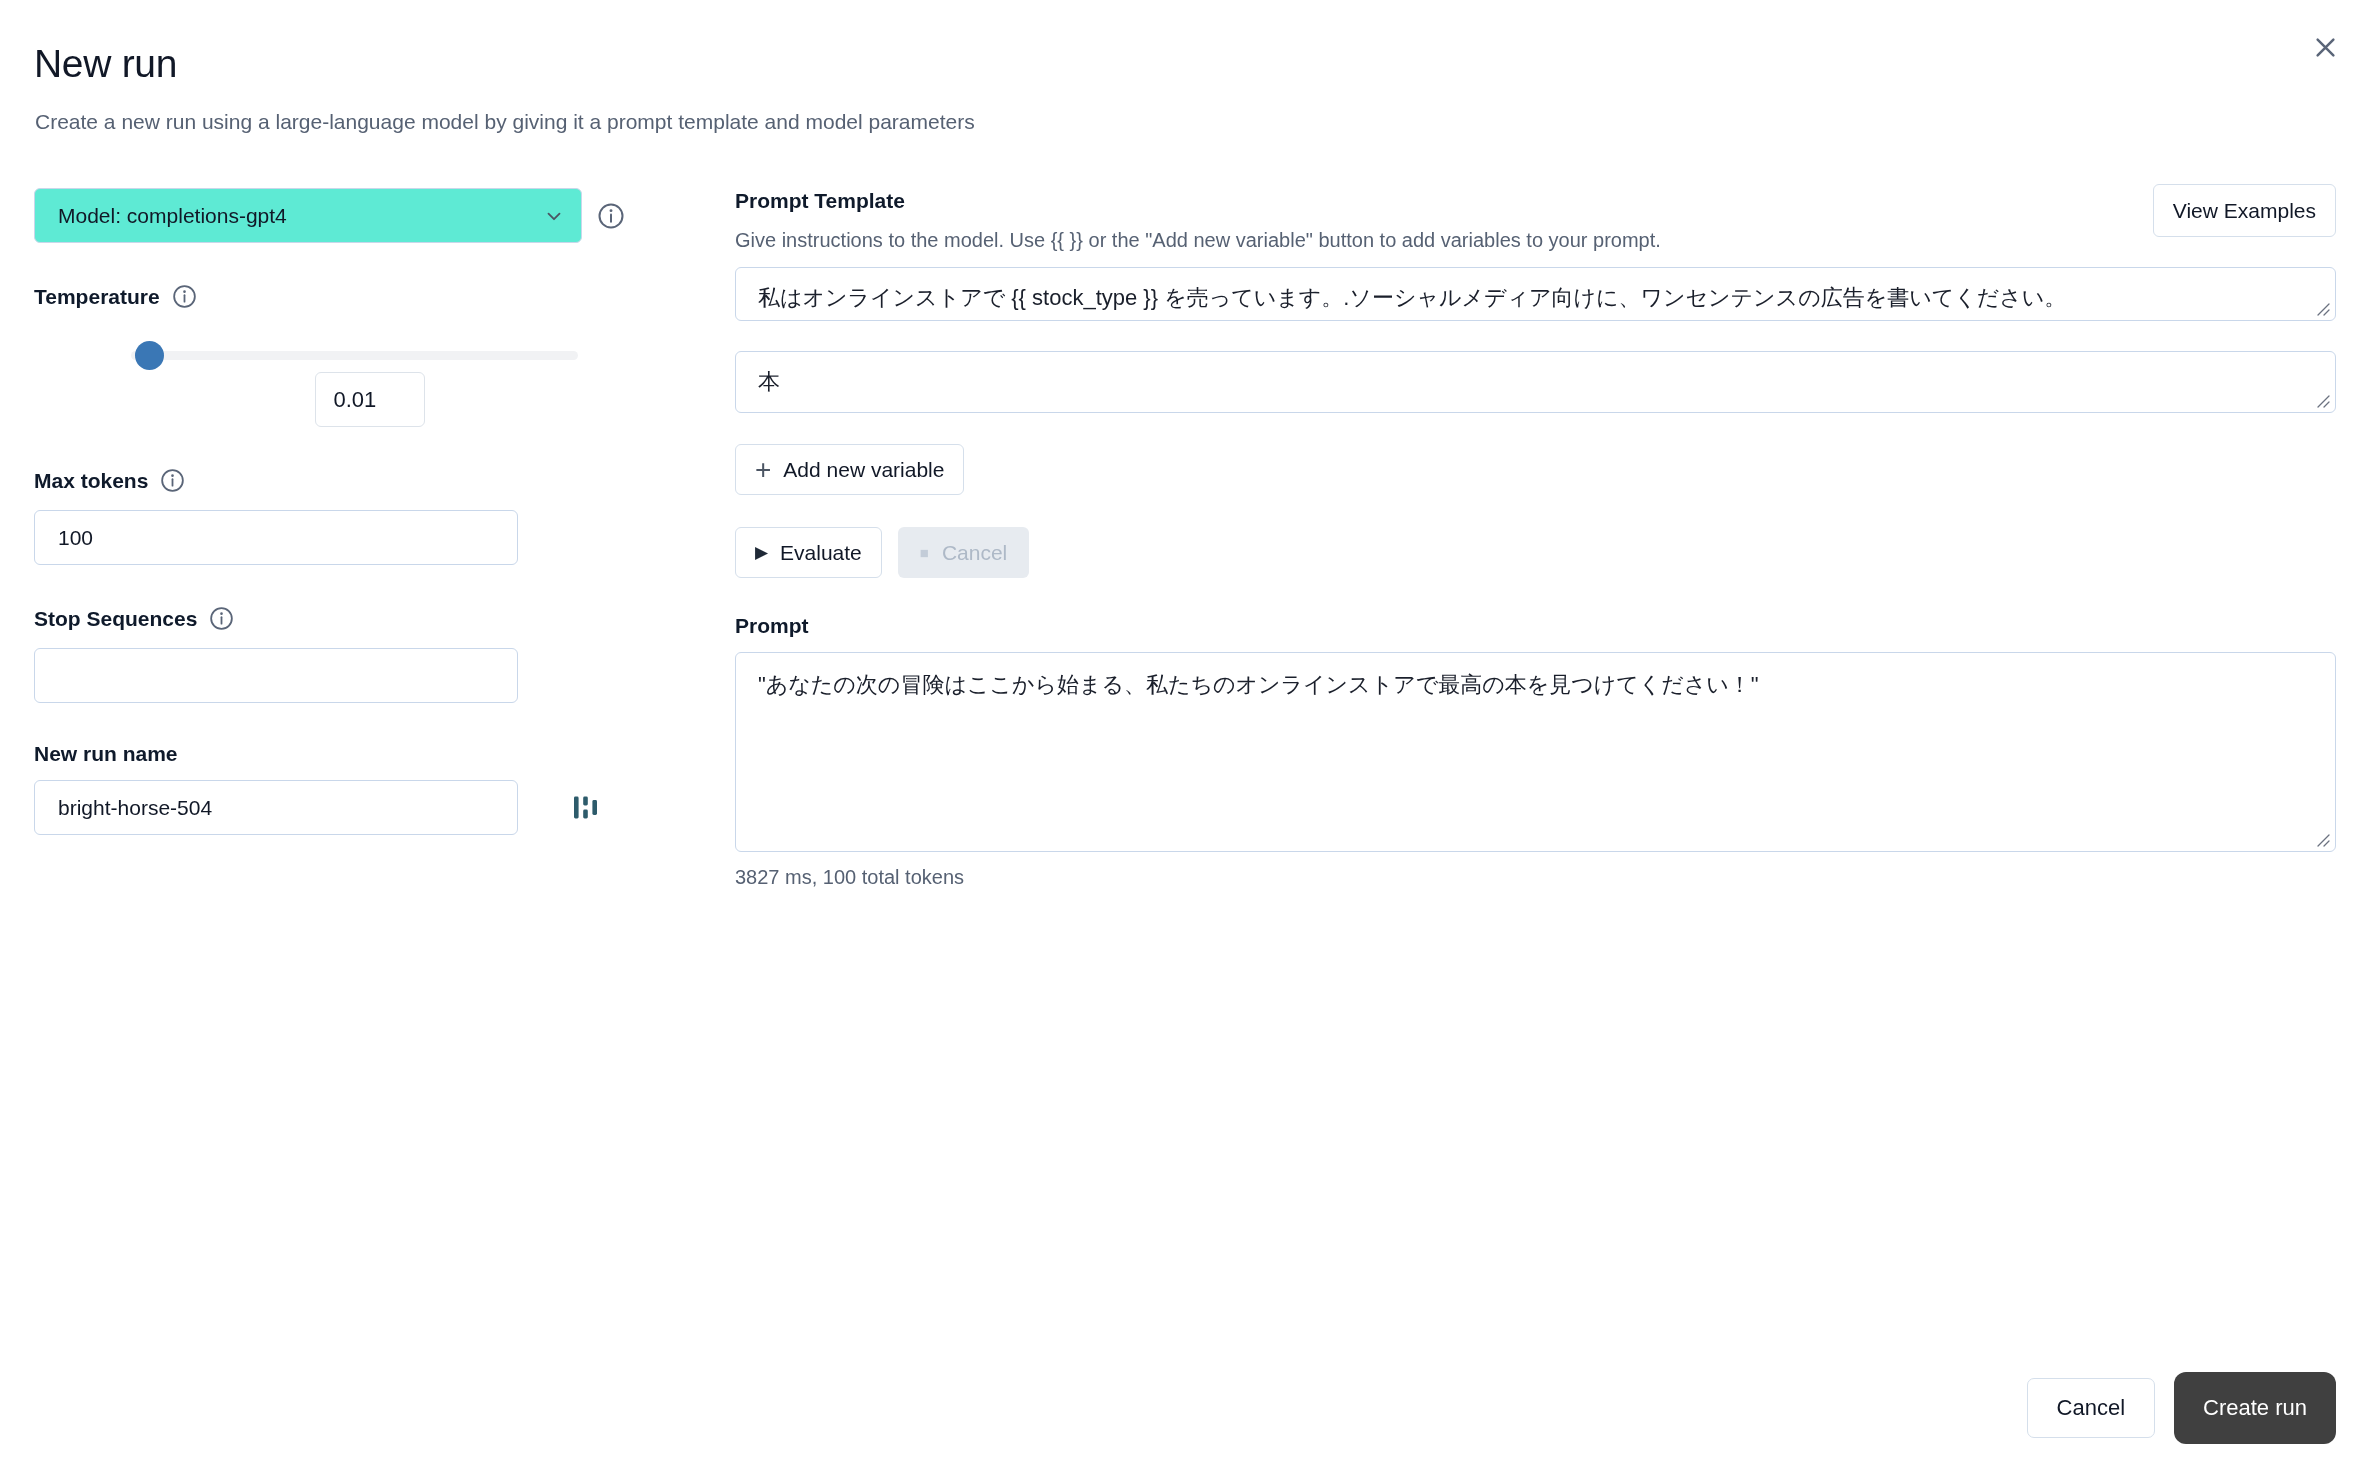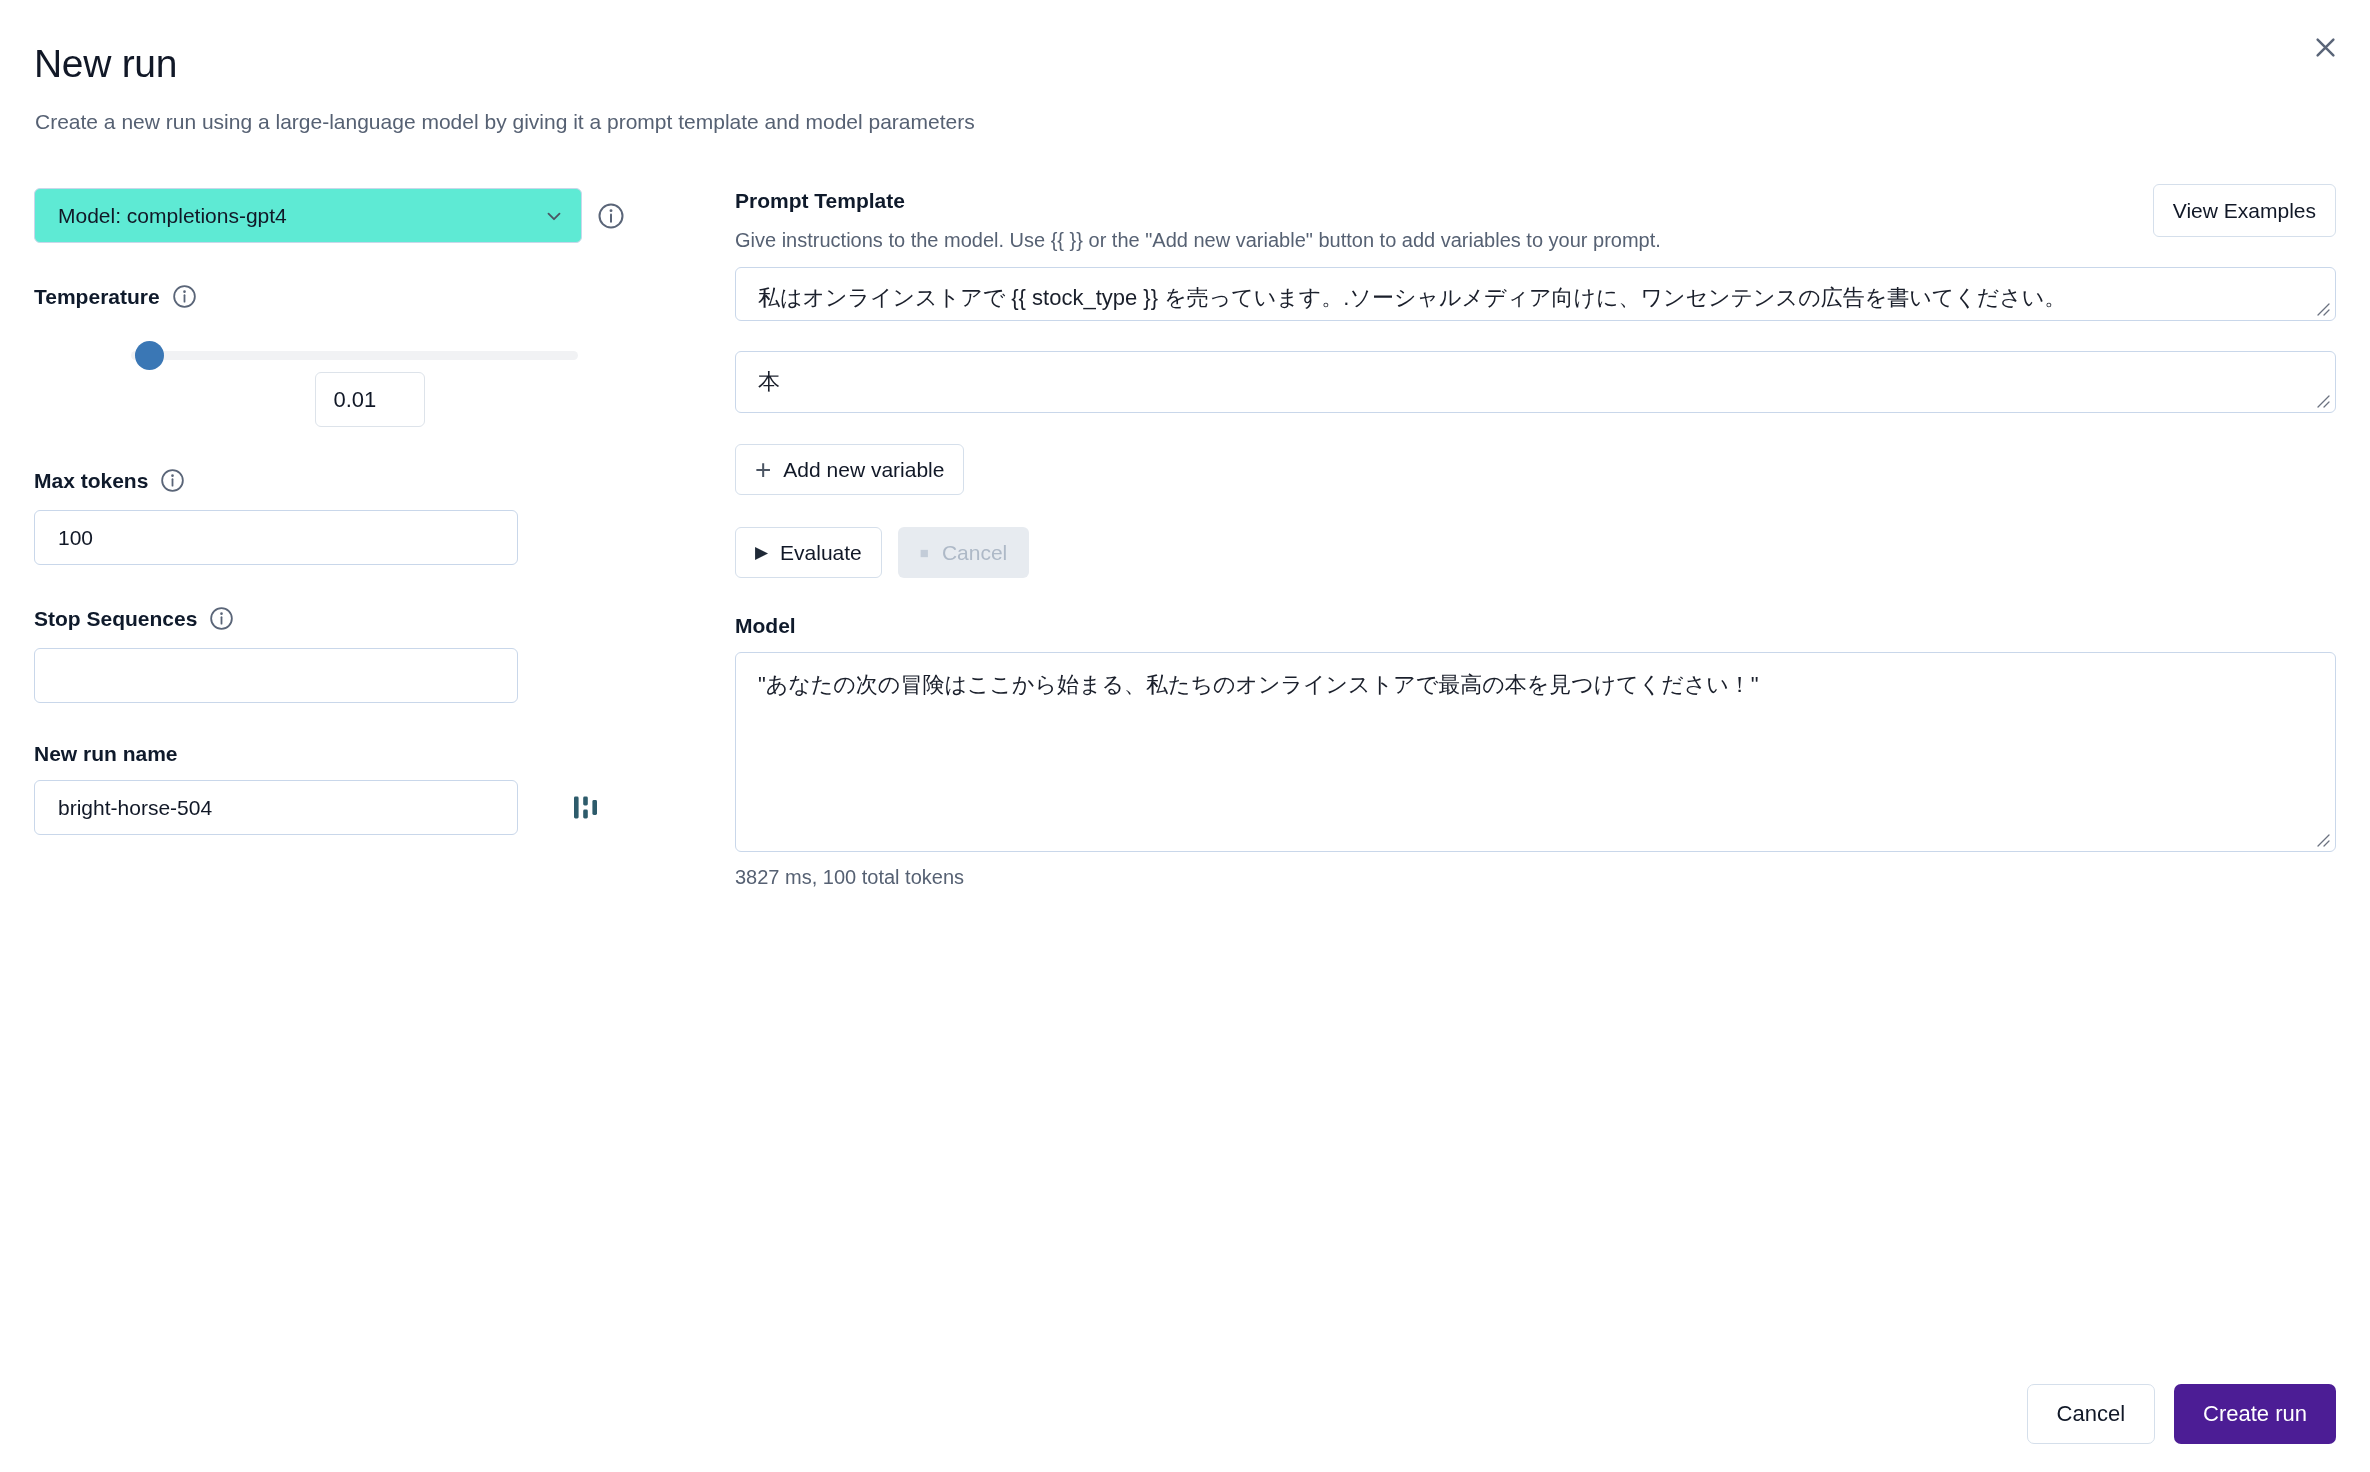--- a/index.html
+++ b/index.html
@@ -278,26 +278,26 @@
     background: #fff;
     color: #111827;
     font-size: 22px;
     font-family: "Liberation Sans", sans-serif;
     height: 60px;
     padding: 0 29px;
     cursor: pointer;
   }
   .btn-primary {
     border: none;
-    border-radius: 7px;
-    background: #4c1d95;
+    border-radius: 12px;
+    background: #404040;
     color: #ffffff;
     font-size: 22px;
     font-family: "Liberation Sans", sans-serif;
-    height: 60px;
+    height: 72px;
     padding: 0 29px;
     cursor: pointer;
   }
 </style>
 </head>
 <body>
 
 <div class="dialog">
 
   <div class="title">New run</div>
@@ -450,21 +450,21 @@
         <span class="glyph-play">▶</span>
         <span>Evaluate</span>
       </button>
       <button class="btn-disabled">
         <span class="glyph-stop">■</span>
         <span>Cancel</span>
       </button>
     </div>
 
     <div style="margin-top:35px;">
-      <div class="section-title">Model</div>
+      <div class="section-title">Prompt</div>
       <div class="textarea ta-output">
         <span>"あなたの次の冒険はここから始まる、私たちのオンラインストアで最高の本を見つけてください！"</span>
         <span class="resize-handle">
           <svg width="18" height="18" viewBox="0 0 18 18" stroke="#6b7280" stroke-width="1.3" fill="none" stroke-linecap="round">
             <path d="M16 5 L5 16 M16 11 L11 16"></path>
           </svg>
         </span>
       </div>
       <div class="meta-text">3827 ms, 100 total tokens</div>
     </div>

